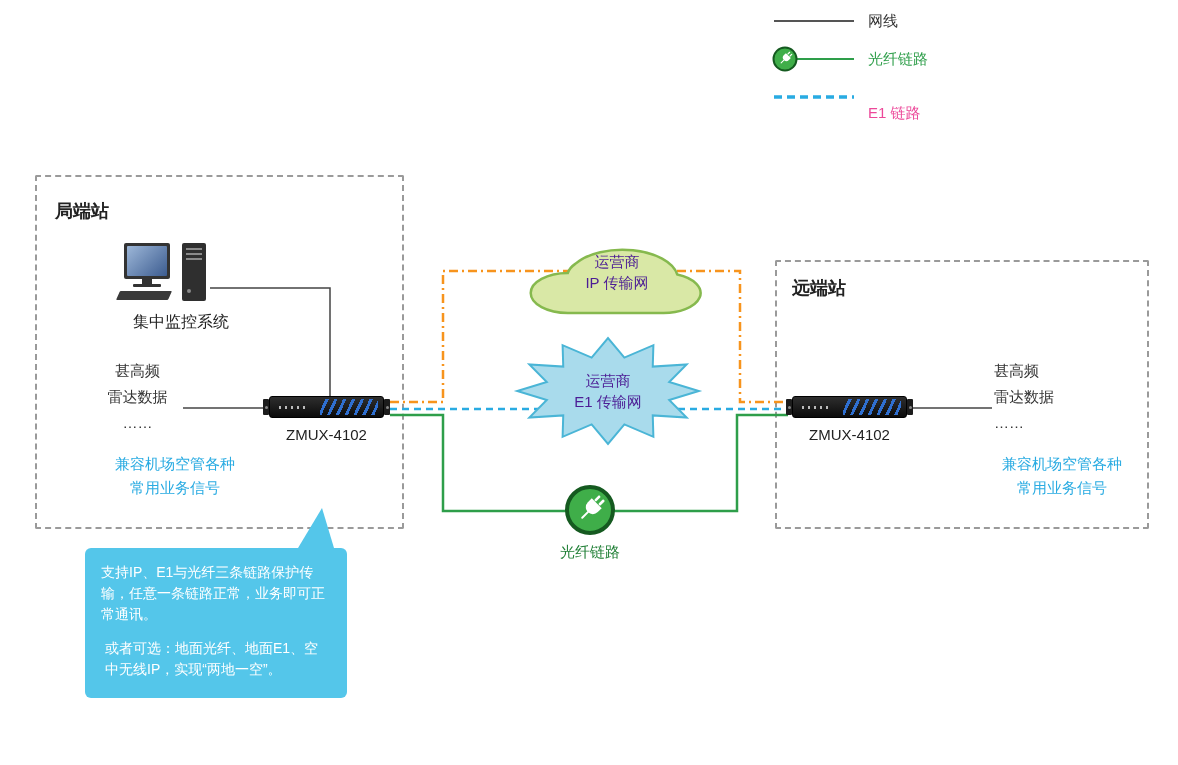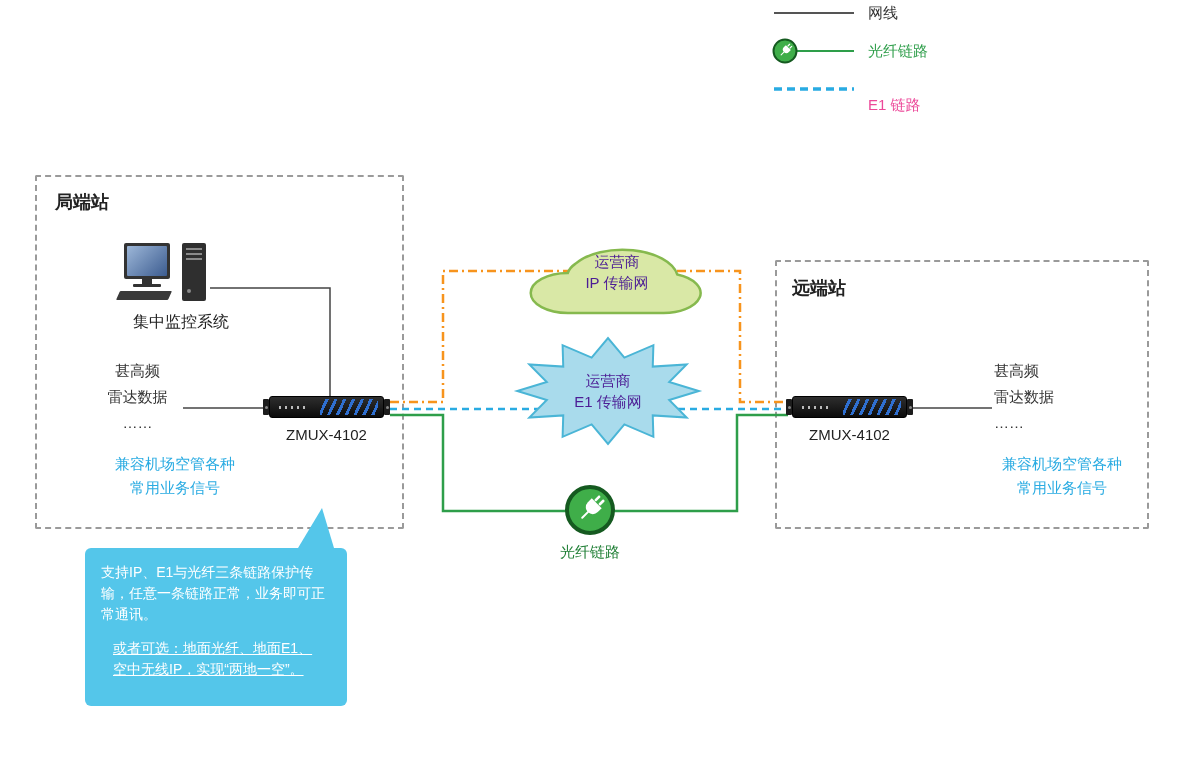--- a/index.html
+++ b/index.html
@@ -11,21 +11,21 @@
   .stage{position:absolute;left:0;top:0;width:1178px;height:765px;}
 
   
   #bg-svg{position:absolute;left:0;top:0;z-index:1;}
 
   
   .station-box{position:absolute;border:2px dashed #9a9a9a;border-radius:2px;z-index:0;background:transparent;}
   #left-box{left:35px;top:175px;width:365px;height:350px;}
   #right-box{left:775px;top:260px;width:370px;height:265px;}
   .station-title{position:absolute;font-weight:bold;font-size:18px;color:#222;z-index:2;}
-  #left-title{left:55px;top:190px;}
+  #left-title{left:55px;top:199px;}
   #right-title{left:792px;top:276px;}
 
   
   .computer{position:absolute;left:118px;top:243px;width:100px;height:70px;z-index:2;}
   .pc-monitor{position:absolute;left:6px;top:0;width:46px;height:36px;background:#333;border-radius:2px;padding:3px;box-sizing:border-box;}
   .pc-screen{width:100%;height:100%;background:linear-gradient(135deg,#9db7d8,#3c5c90);border-radius:1px;}
   .pc-stand{position:absolute;left:24px;top:36px;width:10px;height:5px;background:#333;}
   .pc-base{position:absolute;left:15px;top:41px;width:28px;height:3px;background:#333;border-radius:1px;}
   .pc-keyboard{position:absolute;left:0;top:48px;width:52px;height:9px;background:#3a3a3a;border-radius:1px;transform:skewX(-24deg);}
   .pc-tower{position:absolute;left:64px;top:0;width:24px;height:58px;background:#2f2f2f;border-radius:2px;}
@@ -60,36 +60,36 @@
   
   #cloud{position:absolute;left:527px;top:229px;width:180px;height:86px;z-index:2;}
   #burst{position:absolute;left:513px;top:335px;width:190px;height:112px;z-index:2;}
   .shape-svg{position:absolute;left:0;top:0;width:100%;height:100%;}
   .shape-text{position:absolute;inset:0;display:flex;flex-direction:column;align-items:center;justify-content:center;
      font-size:15px;color:#4c1d95;line-height:21px;z-index:2;}
   #fiber-icon{position:absolute;left:564px;top:484px;width:52px;height:52px;z-index:2;}
   #fiber-label{position:absolute;left:538px;top:543px;width:104px;text-align:center;font-size:15px;color:#1e7e34;z-index:2;}
 
   
-  #legend{position:absolute;left:772px;top:0;z-index:2;text-align:right;}
+  #legend{position:absolute;left:772px;top:8px;z-index:2;text-align:right;}
   .legend-row{display:flex;align-items:center;height:26px;margin-bottom:12px;}
   .legend-sample{width:84px;height:26px;position:relative;flex:0 0 84px;}
   .legend-sample svg{position:absolute;left:0;top:0;}
   .legend-fiber-icon{position:absolute !important;left:29px;top:0;}
   .legend-label{margin-left:12px;font-size:15px;}
   .lg-cable{color:#333;}
   .lg-fiber{color:#2e9e4a;}
   .lg-e1{color:#ec4899;margin-top:32px;}
   .lg-ip{color:#f7941d;}
 
   
   #callout{position:absolute;left:85px;top:548px;width:262px;z-index:3;background:#54c6ea;border-radius:6px;
      padding:14px 16px;box-sizing:border-box;color:#fff;font-size:14px;line-height:1.5;}
   #callout p{margin:0 0 13px;}
-  #callout p:last-child{margin:12px;text-decoration:underline;}
+  #callout p:last-child{margin:4px;}
   #callout-pointer{position:absolute;left:213px;top:-40px;width:0;height:0;
      border-bottom:40px solid #54c6ea;border-left:24px solid transparent;border-right:12px solid transparent;}
 </style>
 </head>
 <body>
 
 <div class="stage">
 
   <svg id="bg-svg" width="1178" height="765">
     <polyline points="210,288 330,288 330,396" fill="none" stroke="#444" stroke-width="1.5"></polyline>

